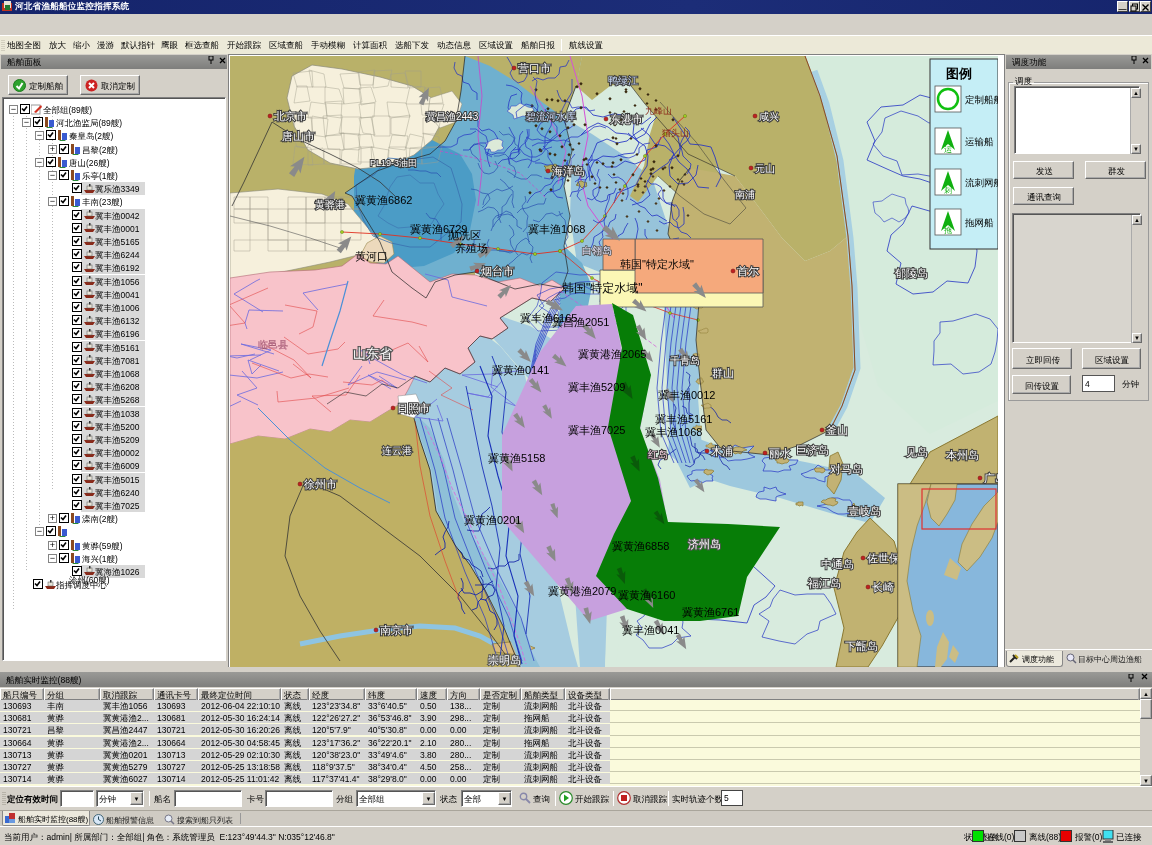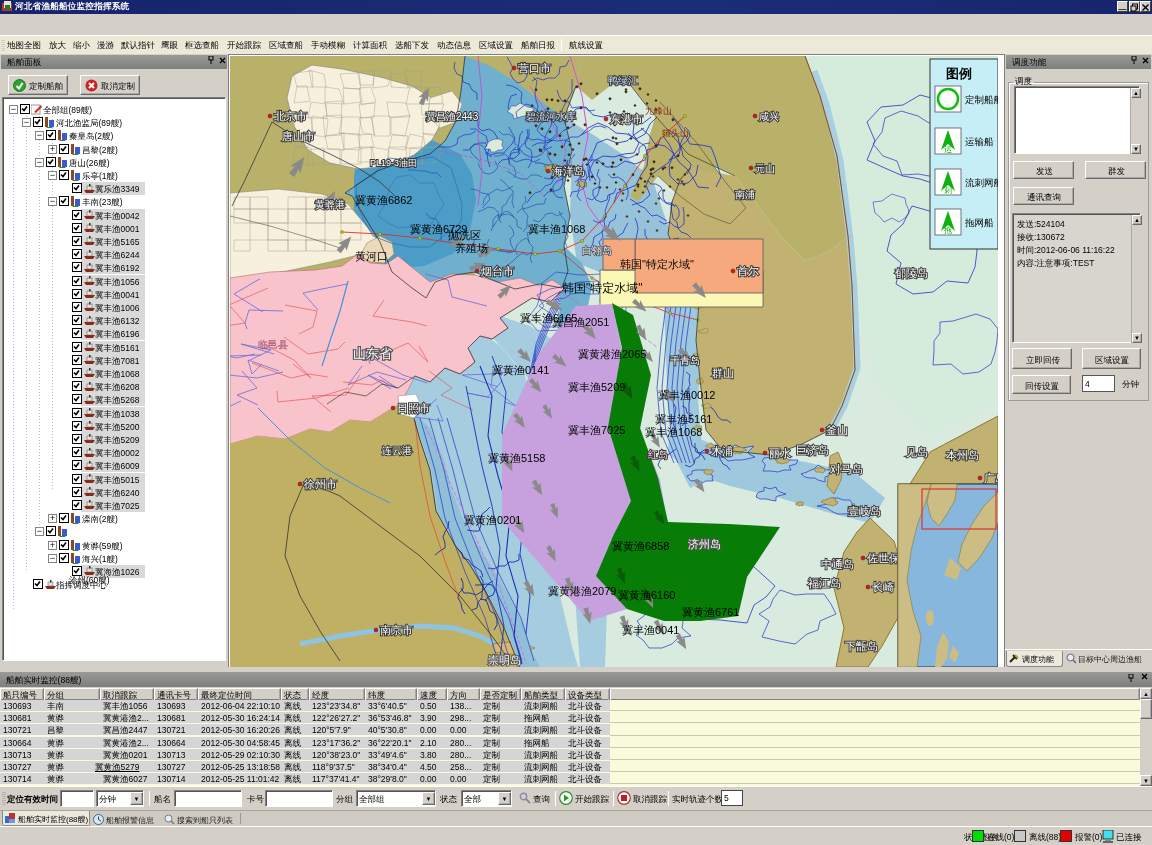--- a/index.html
+++ b/index.html
@@ -1243,21 +1243,20 @@
  <div class="btn" style="left:8px;top:107px;width:61px;height:18px;">
         <span class="abs" style="left:22px;top:4px;">发送</span>
       </div>
  <div class="btn" style="left:80px;top:107px;width:61px;height:18px;">
         <span class="abs" style="left:22px;top:4px;">群发</span>
       </div>
  <div class="btn" style="left:8px;top:133px;width:61px;height:18px;">
         <span class="abs" style="left:13px;top:4px;">通讯查询</span>
       </div>
  <div class="abs sunk" style="left:7px;top:159px;width:129px;height:130px;background:#d8d5ce;">
-  <div class="abs" style="left:4px;top:4px;line-height:13px;font-size:8.5px;">发送:524104<br>接收:130672<br>时间:2012-06-06 11:16:22<br>内容:注意事项:TEST</div>
   <div class="abs" style="left:118px;top:1px;width:10px;height:128px;background:#d4d0c8;border-left:1px solid #aaa;">
    <div class="btn" style="left:0px;top:0px;width:10px;height:10px;font-size:6px;line-height:9px;">▲</div>
    <div class="btn" style="left:0px;top:118px;width:10px;height:10px;font-size:6px;line-height:9px;">▼</div>
   </div>
  </div>
  <div class="btn" style="left:7px;top:294px;width:60px;height:21px;">
         <span class="abs" style="left:13px;top:6px;">立即回传</span>
       </div>
  <div class="btn" style="left:77px;top:294px;width:59px;height:21px;">
         <span class="abs" style="left:12px;top:6px;">区域设置</span>
@@ -1396,21 +1395,21 @@
 <span class="abs" style="left:368px;top:82.8px;white-space:nowrap;">33°49'4.6"</span>
 <span class="abs" style="left:420px;top:82.8px;white-space:nowrap;">3.80</span>
 <span class="abs" style="left:450px;top:82.8px;white-space:nowrap;">280...</span>
 <span class="abs" style="left:483px;top:82.8px;white-space:nowrap;">定制</span>
 <span class="abs" style="left:524px;top:82.8px;white-space:nowrap;">流刺网船</span>
 <span class="abs" style="left:568px;top:82.8px;white-space:nowrap;">北斗设备</span>
 <div class="abs" style="left:0px;top:94.0px;width:610px;height:11px;background:#d5d5d5;"></div>
 <div class="abs" style="left:610px;top:104.2px;width:530px;height:1px;background:#c9c9ae;"></div>
 <span class="abs" style="left:3px;top:95.0px;white-space:nowrap;">130727</span>
 <span class="abs" style="left:47px;top:95.0px;white-space:nowrap;">黄骅</span>
-<span class="abs" style="left:95px;top:95.0px;white-space:nowrap;text-decoration:underline;">冀黄渔5279</span>
+<span class="abs" style="left:103px;top:95.0px;white-space:nowrap;">冀黄渔5279</span>
 <span class="abs" style="left:157px;top:95.0px;white-space:nowrap;">130727</span>
 <span class="abs" style="left:201px;top:95.0px;white-space:nowrap;">2012-05-25 13:18:58</span>
 <span class="abs" style="left:284px;top:95.0px;white-space:nowrap;">离线</span>
 <span class="abs" style="left:312px;top:95.0px;white-space:nowrap;">118°9'37.5"</span>
 <span class="abs" style="left:368px;top:95.0px;white-space:nowrap;">38°34'0.4"</span>
 <span class="abs" style="left:420px;top:95.0px;white-space:nowrap;">4.50</span>
 <span class="abs" style="left:450px;top:95.0px;white-space:nowrap;">258...</span>
 <span class="abs" style="left:483px;top:95.0px;white-space:nowrap;">定制</span>
 <span class="abs" style="left:524px;top:95.0px;white-space:nowrap;">流刺网船</span>
 <span class="abs" style="left:568px;top:95.0px;white-space:nowrap;">北斗设备</span>
@@ -1501,20 +1500,21 @@
  <div class="abs" style="left:163px;top:1px;width:76px;height:14px;">
   <svg class="abs" style="left:1px;top:2px" width="11" height="11">
             <circle cx="4.5" cy="4.5" r="3.5" fill="#e8eef8" stroke="#778"></circle>
             <path d="M7 7 L10 10" stroke="#778" stroke-width="1.5"></path>
           </svg>
   <span class="abs" style="left:14px;top:3px;font-size:8px;color:#222;">搜索到船只列表</span>
  </div>
  <div class="abs" style="left:240px;top:2px;width:1px;height:11px;background:#999;"></div>
 </div>
 <div class="abs" style="left:0px;top:159px;width:1152px;height:19px;background:#d4d0c8;border-top:1px solid #fff;">
+ <span class="abs" style="left:4px;top:5px;">当前用户：admin| 所属部门：全部组| 角色：系统管理员&nbsp;&nbsp;E:123°49'44.3" N:035°12'46.8"</span>
  <span class="abs" style="left:936px;top:5px;margin-left:28px;">状态图例</span>
  <div class="abs" style="left:972px;top:3px;width:12px;height:12px;background:#00e000;border:1px solid #333;"></div>
  <span class="abs" style="left:987px;top:5px;">在线(0)</span>
  <div class="abs" style="left:1014px;top:3px;width:12px;height:12px;background:#c8c8c8;border:1px solid #333;"></div>
  <span class="abs" style="left:1029px;top:5px;">离线(88)</span>
  <div class="abs" style="left:1060px;top:3px;width:12px;height:12px;background:#e80000;border:1px solid #333;"></div>
  <span class="abs" style="left:1075px;top:5px;">报警(0)</span>
  <svg class="abs" style="left:1102px;top:3px" width="12" height="13">
           <rect x="1" y="0" width="10" height="9" fill="#40e0f0" stroke="#333"></rect>
           <rect x="3" y="9" width="6" height="2" fill="#888"></rect>

